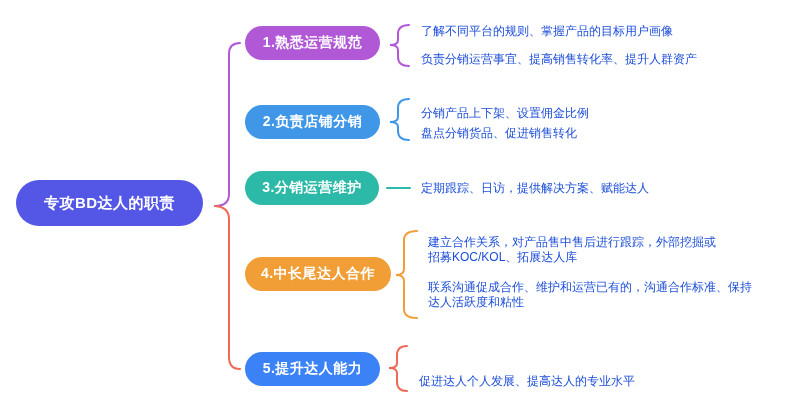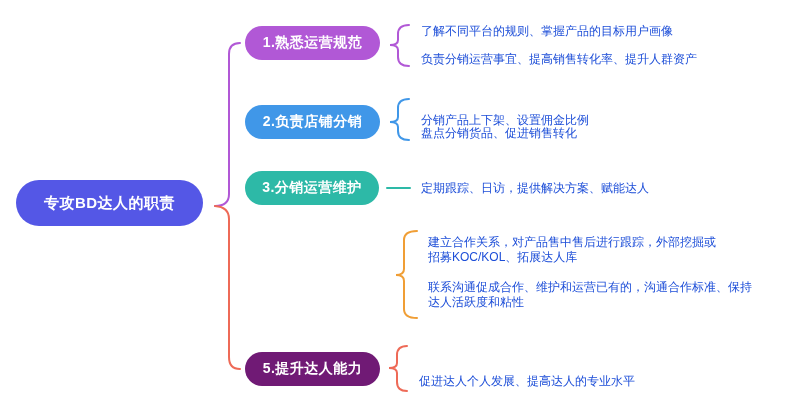--- a/index.html
+++ b/index.html
@@ -49,21 +49,21 @@
     line-height: 16px;
     white-space: nowrap;
   }
   .leaf.wrap {
     white-space: normal;
     line-height: 15px;
     word-break: break-word;
   }
   .l1a { left: 421px; top: 23px; }
   .l1b { left: 421px; top: 51px; }
-  .l2a { left: 421px; top: 112px; }
+  .l2a { left: 421px; top: 105px; }
   .l2b { left: 421px; top: 125px; }
   .l3a { left: 421px; top: 180px; }
   .l4a { left: 428px; top: 235px; width: 292px; }
   .l4b { left: 428px; top: 280px; width: 330px; }
   .l5a { left: 419px; top: 344px; }
   .l5b { left: 419px; top: 373px; }
 </style>
 </head>
 <body>
 
@@ -92,21 +92,24 @@
 
   <div class="node n1" style="background: rgb(177, 88, 214);">
     <span>1.熟悉运营规范</span>
   </div>
   <div class="node n2" style="background: rgb(64, 151, 232);">
     <span>2.负责店铺分销</span>
   </div>
   <div class="node n3" style="background: rgb(45, 185, 167);">
     <span>3.分销运营维护</span>
   </div>
-  <div class="node n5" style="background: #701a75;">
+  <div class="node n4" style="background: rgb(240, 158, 53);">
+    <span>4.中长尾达人合作</span>
+  </div>
+  <div class="node n5" style="background: #3b82f6;">
     <span>5.提升达人能力</span>
   </div>
 
   <div class="leaf l1a">了解不同平台的规则、掌握产品的目标用户画像</div>
   <div class="leaf l1b">负责分销运营事宜、提高销售转化率、提升人群资产</div>
   <div class="leaf l2a">分销产品上下架、设置佣金比例</div>
   <div class="leaf l2b">盘点分销货品、促进销售转化</div>
   <div class="leaf l3a">定期跟踪、日访，提供解决方案、赋能达人</div>
   <div class="leaf wrap l4b">联系沟通促成合作、维护和运营已有的，沟通合作标准、保持达人活跃度和粘性</div>
   <div class="leaf wrap l4a">建立合作关系，对产品售中售后进行跟踪，外部挖掘或招募KOC/KOL、拓展达人库</div>

